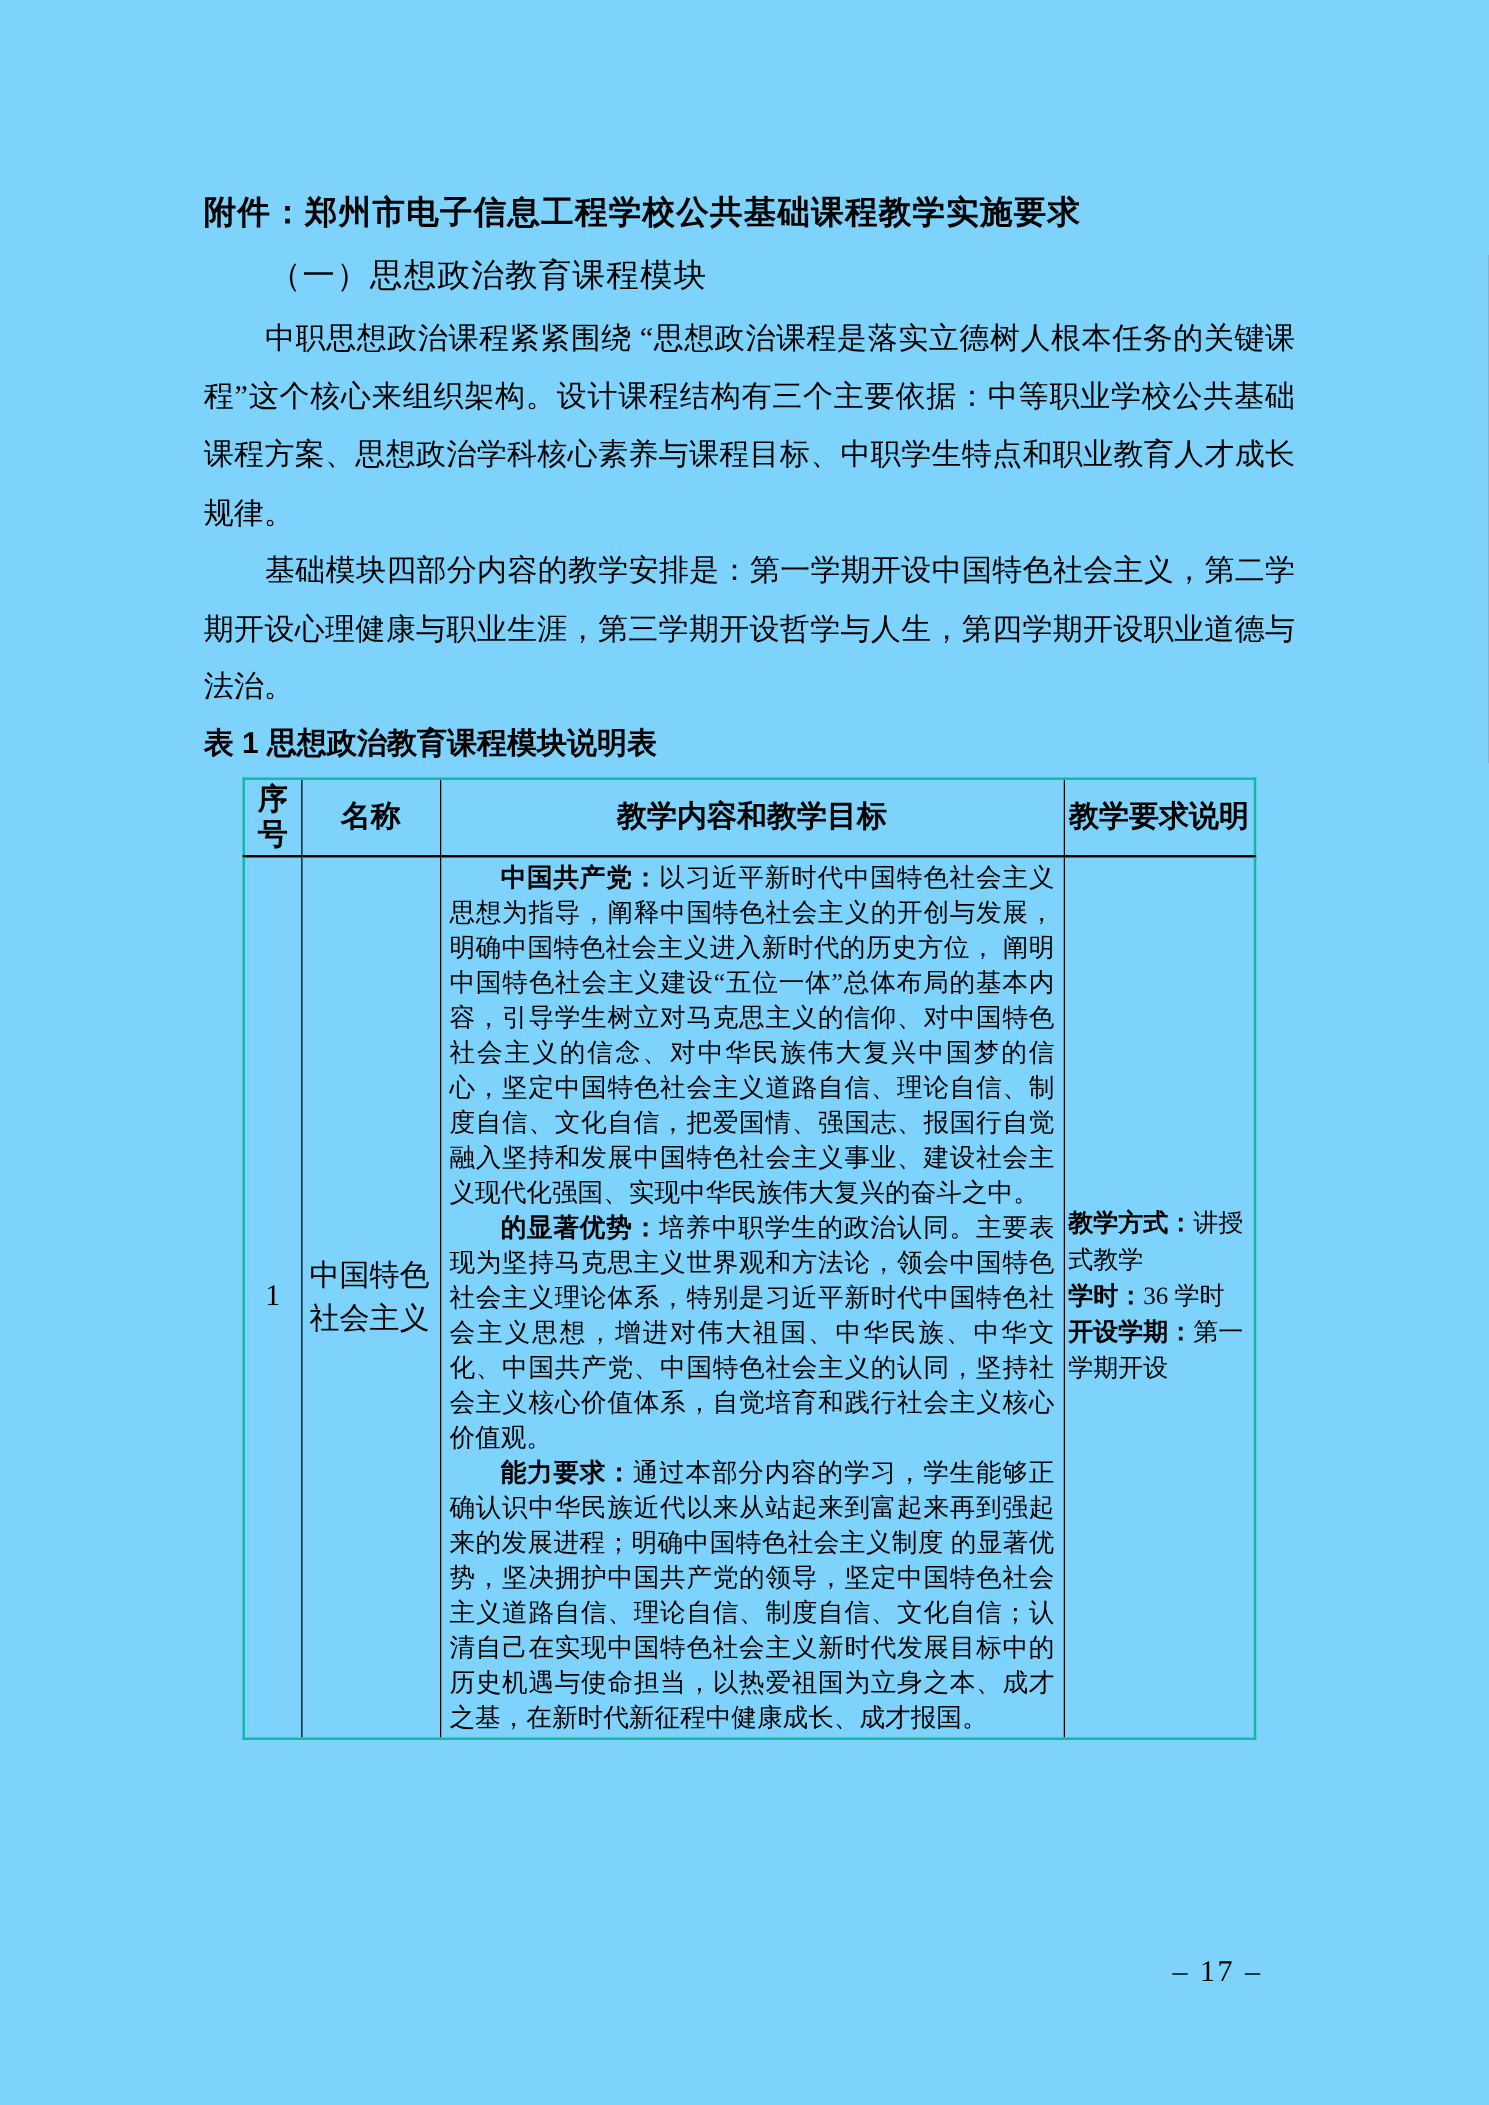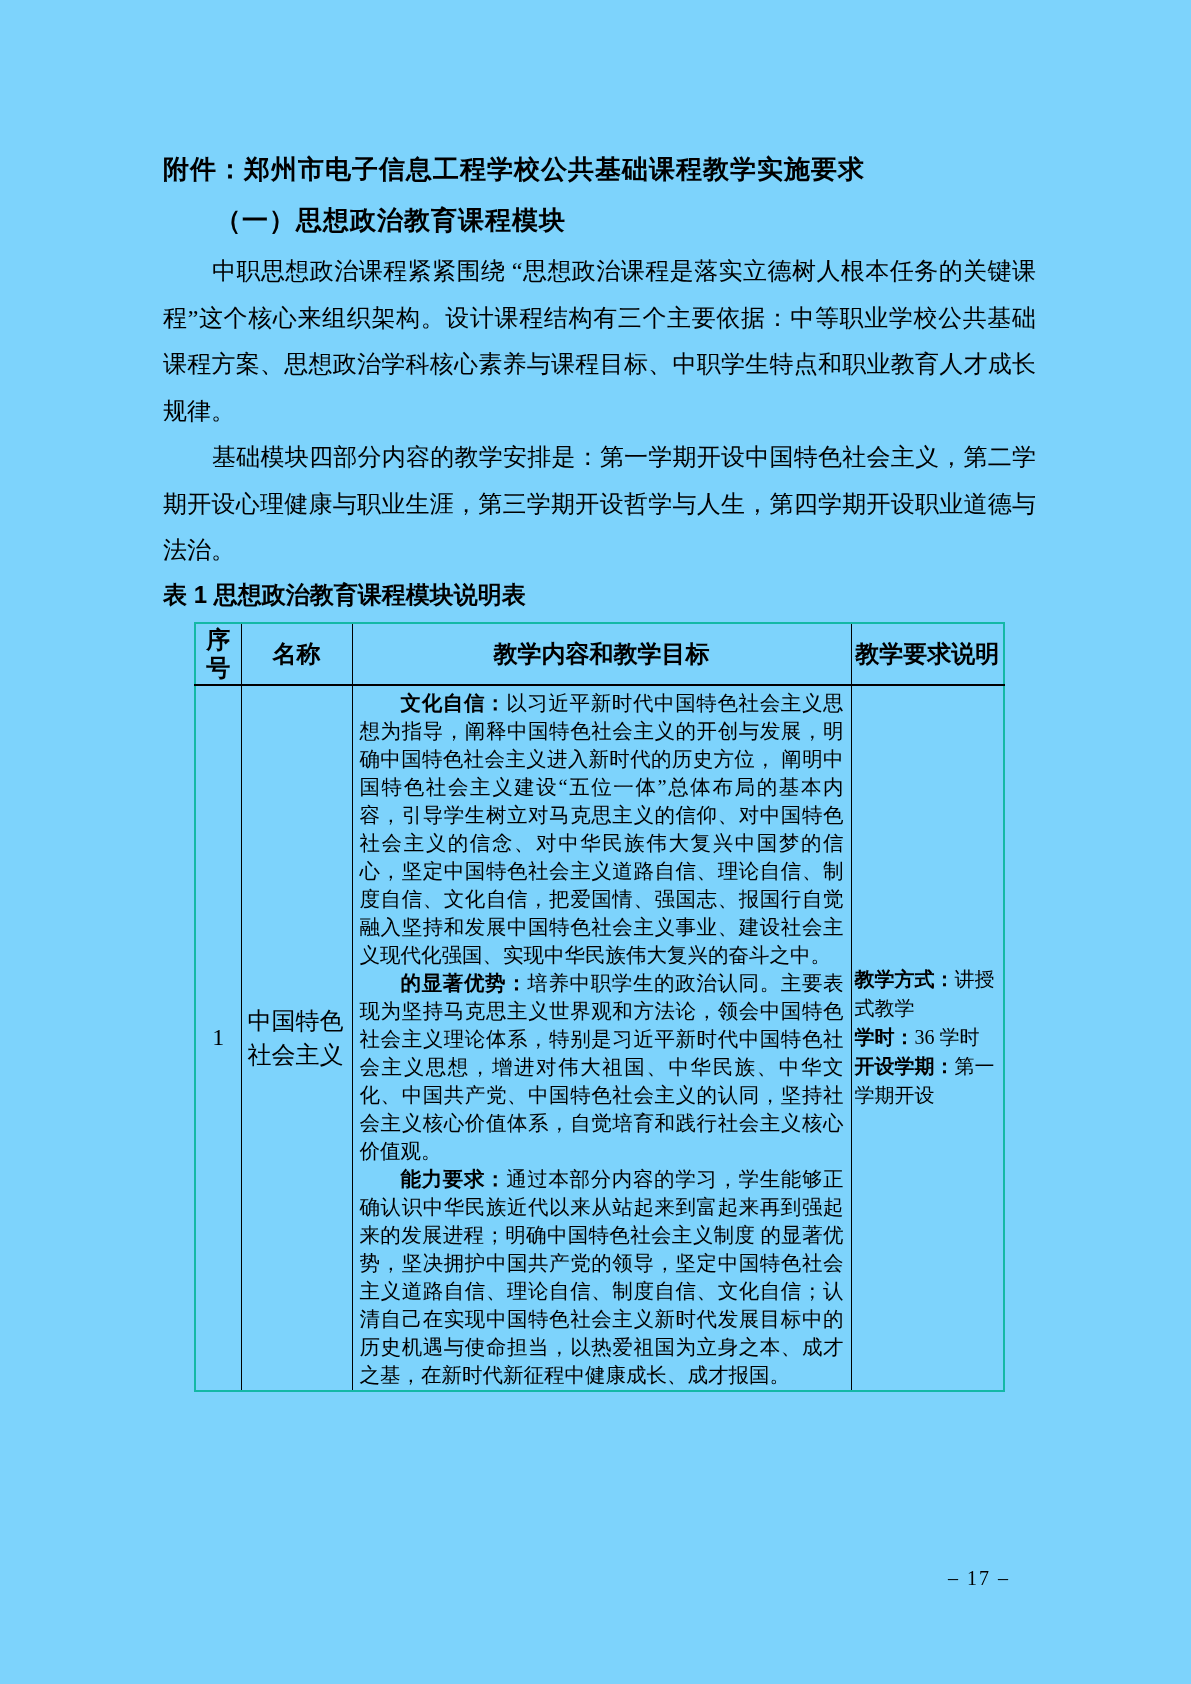--- a/index.html
+++ b/index.html
@@ -20,21 +20,21 @@
   .doc-title{
     font-family:"Liberation Sans","DejaVu Sans",sans-serif;
     font-weight:bold;
     font-size:26px;
     line-height:38px;
     margin:0 0 14px 0;
     letter-spacing:1px;
   }
   .section-heading{
     font-family:"Liberation Sans","DejaVu Sans",sans-serif;
-    font-weight:bold;
+    font-weight:normal;
     font-size:26px;
     line-height:36px;
     margin:0 0 10px 0;
     padding-left:52px;
     letter-spacing:1px;
   }
   .body-para{
     font-size:24px;
     line-height:46.5px;
     text-align:justify;
@@ -106,21 +106,21 @@
   }
   .req-line{
     font-size:20px;
     line-height:29px;
     text-align:left;
   }
   .page-number{
     position:absolute;
     top:1563px;
     right:181px;
-    font-size:20px;
+    font-size:24px;
     line-height:30px;
     letter-spacing:2px;
   }
 </style>
 </head>
 <body>
 
 <div class="page">
   <div class="doc">
 
@@ -146,21 +146,21 @@
           <th>名称</th>
           <th>教学内容和教学目标</th>
           <th>教学要求说明</th>
         </tr>
       </thead>
       <tbody>
         <tr>
           <td class="cell-index">1</td>
           <td class="cell-name">中国特色社会主义</td>
           <td class="cell-content">
-            <p class="cell-para"><b>文化自信：</b><span>以习近平新时代中国特色社会主义思想为指导，阐释中国特色社会主义的开创与发展，明确中国特色社会主义进入新时代的历史方位， 阐明中国特色社会主义建设“五位一体”总体布局的基本内容，引导学生树立对马克思主义的信仰、对中国特色社会主义的信念、对中华民族伟大复兴中国梦的信心，坚定中国特色社会主义道路自信、理论自信、制度自信、文化自信，把爱国情、强国志、报国行自觉融入坚持和发展中国特色社会主义事业、建设社会主义现代化强国、实现中华民族伟大复兴的奋斗之中。</span></p>
+            <p class="cell-para"><b>中国共产党：</b><span>以习近平新时代中国特色社会主义思想为指导，阐释中国特色社会主义的开创与发展，明确中国特色社会主义进入新时代的历史方位， 阐明中国特色社会主义建设“五位一体”总体布局的基本内容，引导学生树立对马克思主义的信仰、对中国特色社会主义的信念、对中华民族伟大复兴中国梦的信心，坚定中国特色社会主义道路自信、理论自信、制度自信、文化自信，把爱国情、强国志、报国行自觉融入坚持和发展中国特色社会主义事业、建设社会主义现代化强国、实现中华民族伟大复兴的奋斗之中。</span></p>
             <p class="cell-para"><b>的显著优势：</b><span>培养中职学生的政治认同。主要表现为坚持马克思主义世界观和方法论，领会中国特色社会主义理论体系，特别是习近平新时代中国特色社会主义思想，增进对伟大祖国、中华民族、中华文化、中国共产党、中国特色社会主义的认同，坚持社会主义核心价值体系，自觉培育和践行社会主义核心价值观。</span></p>
             <p class="cell-para"><b>能力要求：</b><span>通过本部分内容的学习，学生能够正确认识中华民族近代以来从站起来到富起来再到强起来的发展进程；明确中国特色社会主义制度 的显著优势，坚决拥护中国共产党的领导，坚定中国特色社会主义道路自信、理论自信、制度自信、文化自信；认清自己在实现中国特色社会主义新时代发展目标中的历史机遇与使命担当，以热爱祖国为立身之本、成才之基，在新时代新征程中健康成长、成才报国。</span></p>
           </td>
           <td class="cell-req">
             <div class="req-line"><b>教学方式：</b><span>讲授式教学</span></div>
             <div class="req-line"><b>学时：</b><span>36 学时</span></div>
             <div class="req-line"><b>开设学期：</b><span>第一学期开设</span></div>
           </td>
         </tr>
       </tbody>

